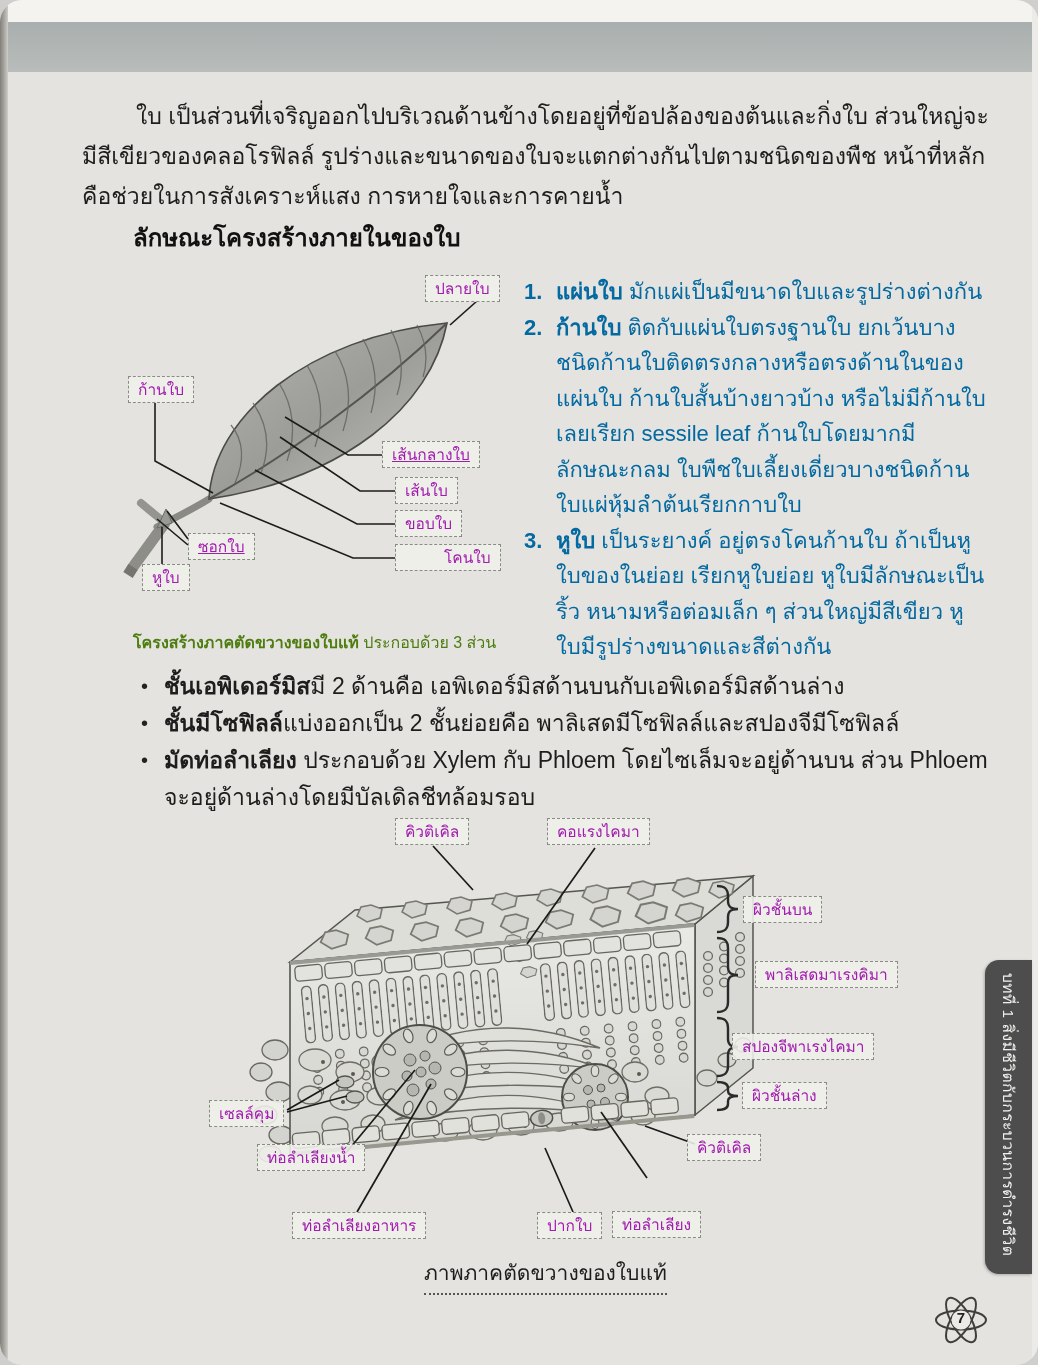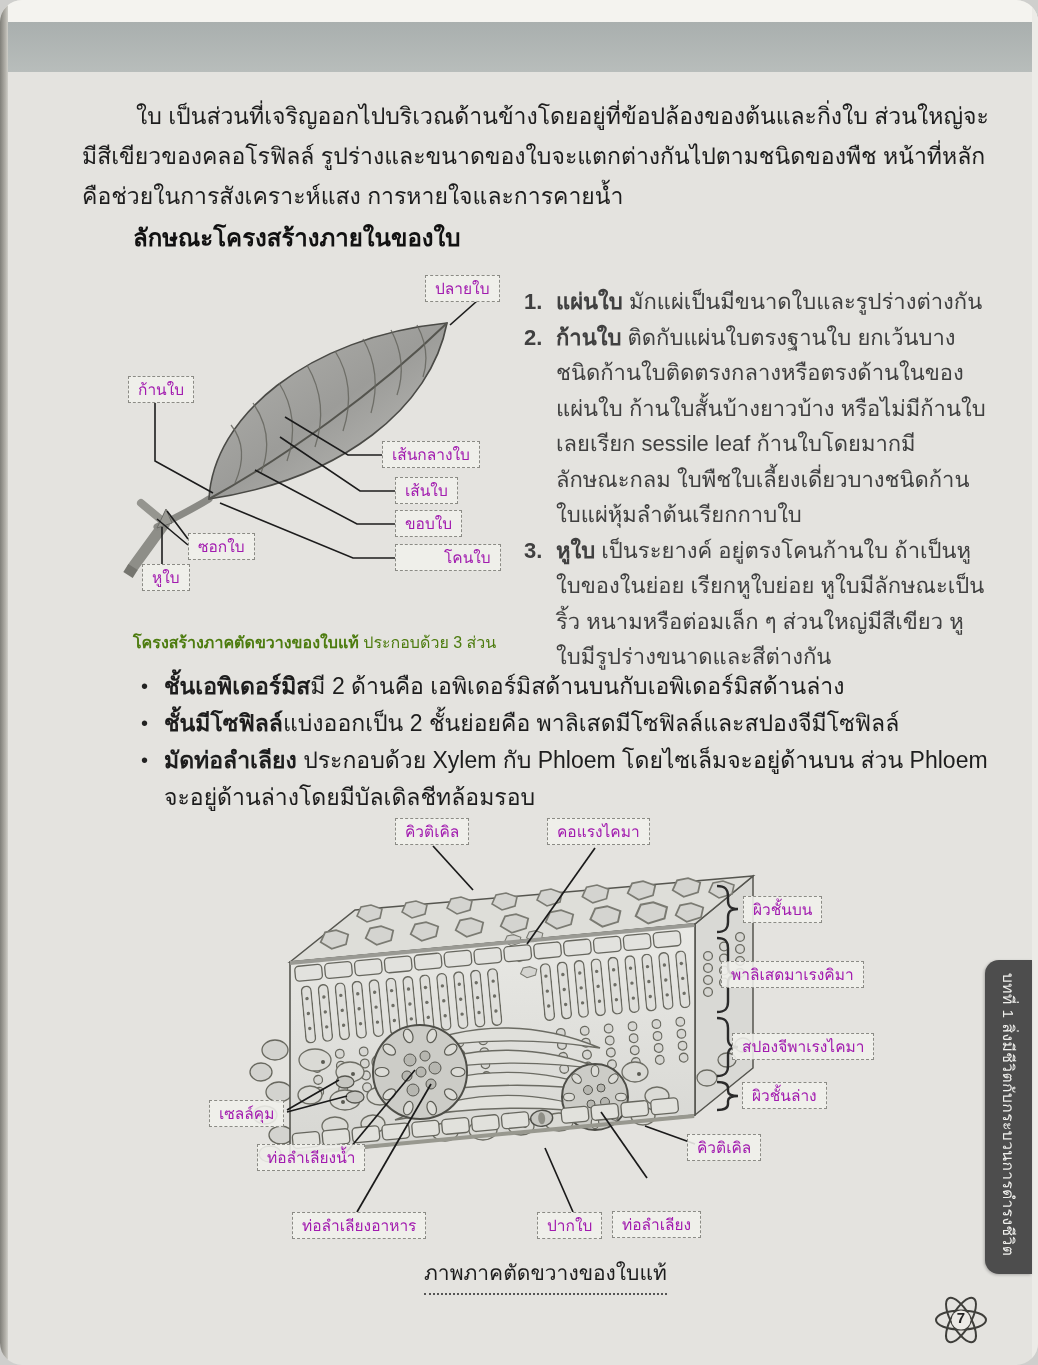--- a/index.html
+++ b/index.html
@@ -11,21 +11,21 @@
   .top-band{position:absolute;left:0;top:22px;width:100%;height:50px;
             background:linear-gradient(180deg,#a9afae,#b8bdbb);}
   .left-edge{position:absolute;left:0;top:0;width:8px;height:100%;
              background:linear-gradient(90deg,#807f79,#b5b3ac 70%,#cfcec8);}
   .right-edge{position:absolute;right:0;top:0;width:6px;height:100%;background:#ecebe7;}
 
   .para{position:absolute;left:82px;top:96px;width:908px;font-size:23px;line-height:40px;
         text-indent:54px;color:#1d1d1d;}
   .h1{position:absolute;left:133px;top:218px;font-size:24px;font-weight:bold;color:#111;}
 
-  .numlist{position:absolute;left:524px;top:284px;width:464px;font-size:22px;line-height:35.5px;color:#404040;}
+  .numlist{position:absolute;left:524px;top:274px;width:464px;font-size:22px;line-height:35.5px;color:#0369a1;}
   .numlist .li{padding-left:32px;}
   .numlist .num{display:inline-block;width:32px;margin-left:-32px;font-weight:bold;}
 
   .sec2-head{position:absolute;left:133px;top:630px;font-size:16px;color:#4d7c0f;}
   .bullets{position:absolute;left:141px;top:668px;width:852px;font-size:23px;line-height:37px;color:#1d1d1d;}
   .bullets .bl{position:relative;padding-left:23px;}
   .bullets .bl::before{content:"•";position:absolute;left:0;top:0;font-size:20px;color:#222;}
 
   .fig{position:absolute;}
   .fig svg{position:absolute;left:0;top:0;}
@@ -96,25 +96,25 @@
         <path d="M287,190 L253,190 L190,152"></path>
         <path d="M300,226 L265,226 L185,172"></path>
         <path d="M300,259 L262,259 L160,205"></path>
         <path d="M300,293 L258,293 L125,238"></path>
         <path d="M93,280 L62,254 M93,274 L72,246"></path>
         <path d="M67,299 L67,262"></path>
       </g>
     </svg>
     <div class="lbl" style="left:330px;top:10px;">ปลายใบ</div>
     <div class="lbl" style="left:33px;top:111px;">ก้านใบ</div>
-    <div class="lbl" style="left:287px;top:176px;">เส้นกลางใบ</div>
+    <div class="lbl" style="left:287px;top:176px;text-decoration:underline;">เส้นกลางใบ</div>
     <div class="lbl" style="left:300px;top:212px;">เส้นใบ</div>
     <div class="lbl" style="left:300px;top:245px;">ขอบใบ</div>
     <div class="lbl" style="left:300px;top:279px;padding-left:48px;">โคนใบ</div>
-    <div class="lbl" style="left:93px;top:268px;">ซอกใบ</div>
+    <div class="lbl" style="left:93px;top:268px;text-decoration:underline;">ซอกใบ</div>
     <div class="lbl" style="left:47px;top:299px;">หูใบ</div>
   </div>
 
   <div class="numlist">
     <div class="li">
       <span class="num">1.</span><b>แผ่นใบ</b><span> มักแผ่เป็นมีขนาดใบและรูปร่างต่างกัน</span>
     </div>
     <div class="li">
       <span class="num">2.</span><b>ก้านใบ</b><span> ติดกับแผ่นใบตรงฐานใบ ยกเว้นบางชนิดก้านใบติดตรงกลางหรือตรงด้านในของแผ่นใบ ก้านใบสั้นบ้างยาวบ้าง หรือไม่มีก้านใบเลยเรียก sessile leaf ก้านใบโดยมากมีลักษณะกลม ใบพืชใบเลี้ยงเดี่ยวบางชนิดก้านใบแผ่หุ้มลำต้นเรียกกาบใบ</span>
     </div>
@@ -386,21 +386,21 @@
         <path d="M522,76 C531,76 533,80 533,86 L533,91 C533,96 535,99 543,99 C535,99 533,102 533,107 L533,112 C533,118 531,122 522,122"></path>
         <path d="M522,128 C531,128 533,132 533,138 L533,157 C533,162 535,165 543,165 C535,165 533,168 533,173 L533,192 C533,198 531,202 522,202"></path>
         <path d="M522,208 C531,208 533,212 533,218 L533,229 C533,234 535,237 543,237 C535,237 533,240 533,245 L533,256 C533,262 531,266 522,266"></path>
         <path d="M522,272 C531,272 533,275 533,278 L533,281 C533,284 535,286 543,286 C535,286 533,288 533,291 L533,294 C533,297 531,300 522,300"></path>
       </g>
     </svg>
 
     <div class="lbl" style="left:200px;top:8px;">คิวติเคิล</div>
     <div class="lbl" style="left:352px;top:8px;">คอแรงไคมา</div>
     <div class="lbl" style="left:548px;top:86px;">ผิวชั้นบน</div>
-    <div class="lbl" style="left:526px;top:151px;padding-left:9px;">พาลิเสดมาเรงคิมา</div>
+    <div class="lbl" style="left:560px;top:151px;padding-left:9px;">พาลิเสดมาเรงคิมา</div>
     <div class="lbl" style="left:537px;top:223px;">สปองจีพาเรงไคมา</div>
     <div class="lbl" style="left:547px;top:272px;">ผิวชั้นล่าง</div>
     <div class="lbl" style="left:14px;top:290px;">เซลล์คุม</div>
     <div class="lbl" style="left:62px;top:334px;">ท่อลำเลียงน้ำ</div>
     <div class="lbl" style="left:97px;top:402px;">ท่อลำเลียงอาหาร</div>
     <div class="lbl" style="left:492px;top:324px;">คิวติเคิล</div>
     <div class="lbl" style="left:417px;top:369px;margin-top:32px;">ท่อลำเลียง</div>
     <div class="lbl" style="left:342px;top:402px;">ปากใบ</div>
   </div>
 

